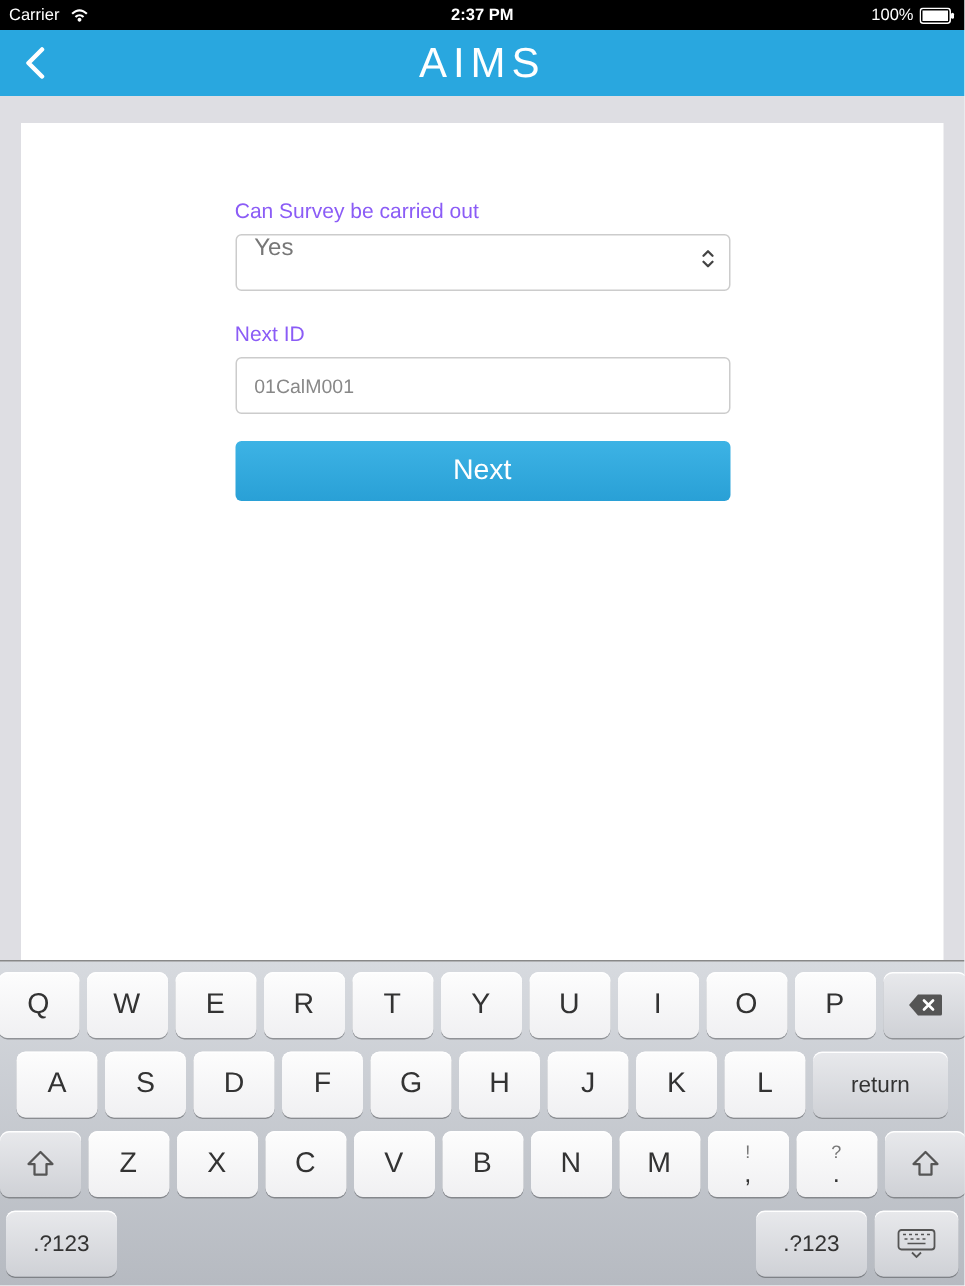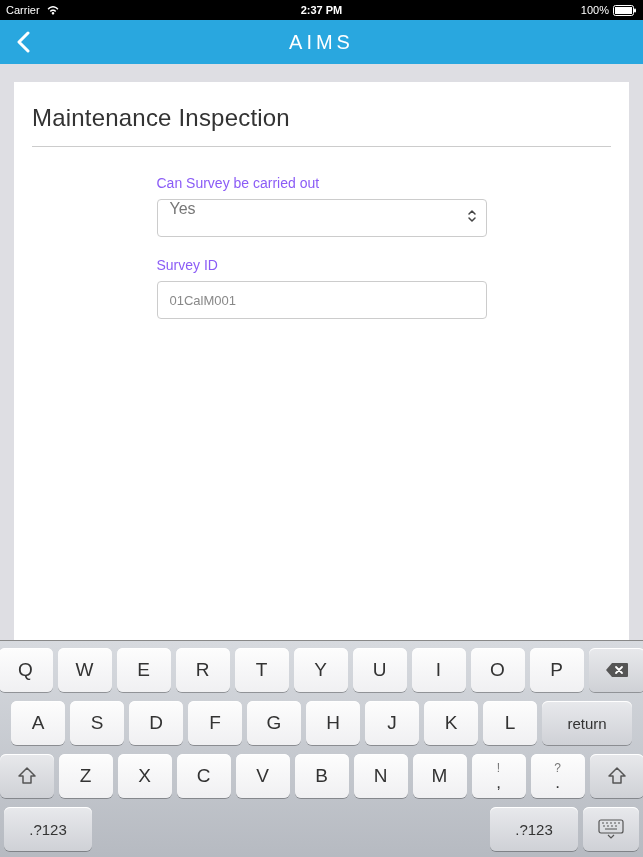--- a/index.html
+++ b/index.html
@@ -9,21 +9,21 @@
   
   .status-bar { height: 20px; background: #000; color: #fff; display: flex; align-items: center; font-size: 11px; padding: 0 6px; justify-content: space-between; gap: 12px; }
   .status-left { display: flex; align-items: center; gap: 6px; }
   .status-center { position: absolute; left: 50%; transform: translateX(-50%); font-weight: 600; text-align: center; }
   .status-right { display: flex; align-items: center; gap: 4px; justify-content: center; }
   .wifi-icon, .battery-icon { display: inline-flex; }
 
   
   .nav-bar { height: 44px; background: #29a7df; display: flex; align-items: center; justify-content: center; position: relative; }
   .nav-back { position: absolute; left: 8px; top: 0; bottom: 0; width: 40px; display: flex; align-items: center; justify-content: flex-start; padding-left: 8px; cursor: pointer; }
-  .nav-title { color: #fff; font-size: 20px; letter-spacing: 4px; font-weight: 300; }
+  .nav-title { color: #fff; font-size: 28px; letter-spacing: 4px; font-weight: 300; }
 
   
   .content-wrap { flex: 1; padding: 18px 14px 0 14px; background: #dedee3; overflow: hidden; }
   .card { background: #fff; padding: 22px 18px 40px 18px; height: 100%; }
   .card-title { font-size: 24px; font-weight: 300; color: #333; padding-bottom: 14px; border-bottom: 1px solid #ccc; letter-spacing: 0.2px; }
   .form { width: 330px; margin: 28px auto 0 auto; }
   .field-label { font-size: 14px; color: #8b5cf6; margin-bottom: 8px; display: block; }
   .select-wrap { position: relative; margin-bottom: 20px; }
   .select { width: 100%; height: 38px; border: 1px solid #ccc; border-radius: 4px; background: #fff; padding: 0 28px 0 12px; font-size: 16px; color: #777; appearance: none; -webkit-appearance: none; cursor: pointer; }
   .select-chevrons { position: absolute; right: 10px; top: 50%; transform: translateY(-50%); pointer-events: none; color: #555; }
@@ -33,21 +33,21 @@
 
   
   .keyboard { height: 217px; background: linear-gradient(#d7dadf, #b6bac1); border-top: 1px solid #888; padding: 7px 4px 4px 4px; display: flex; flex-direction: column; gap: 9px; }
   .kb-row { display: flex; gap: 5px; justify-content: center; align-items: stretch; height: 44px; }
   .key { background: linear-gradient(#fdfdfd, #f0f0f2); border: none; border-radius: 6px; box-shadow: 0 1px 0 rgba(0,0,0,0.3), inset 0 1px 0 #fff; display: flex; align-items: center; justify-content: center; font-size: 18px; color: #333; cursor: pointer; flex: 0 0 auto; width: 54px; }
   .key.letter { font-size: 19px; }
   .key.special { background: linear-gradient(#e8e9ec, #cfd1d6); }
   .key.wider { width: 90px; font-size: 15px; }
   .key.backspace { width: 56px; }
   .key.shift { width: 54px; }
-  .key.numsym { width: 88px; font-size: 15px; }
+  .key.numsym { width: 74px; font-size: 15px; }
   .key.dismiss { width: 56px; }
   .kb-row.row2 { padding: 0 15px; }
   .kb-row.row4 { }
 </style>
 </head>
 <body>
 
 <div class="status-bar">
   <div class="status-left">
     <span>Carrier</span>
@@ -74,35 +74,35 @@
   <div class="nav-back">
     <svg width="14" height="22" viewBox="0 0 14 22">
         <path d="M12 2 L3 11 L12 20" stroke="#fff" stroke-width="3" fill="none" stroke-linecap="round" stroke-linejoin="round"></path>
       </svg>
   </div>
   <div class="nav-title">AIMS</div>
 </div>
 
 <div class="content-wrap">
   <div class="card">
-    <h1 class="card-title">Maintenance Inspection</h1>
     <div class="form">
       <label class="field-label">Can Survey be carried out</label>
       <div class="select-wrap">
         <div class="select">Yes</div>
         <span class="select-chevrons">
           <svg width="10" height="14" viewBox="0 0 10 14">
               <path d="M2 5 L5 2 L8 5 M2 9 L5 12 L8 9" stroke="#444" stroke-width="1.5" fill="none" stroke-linecap="round" stroke-linejoin="round"></path>
             </svg>
         </span>
       </div>
-      <label class="field-label">Survey ID</label>
+      <label class="field-label">Next ID</label>
       <div class="input-wrap">
         <input type="text" class="text-input" value="01CalM001" style="">
       </div>
+      <button class="next-btn">Next</button>
     </div>
   </div>
 </div>
 
 <div class="keyboard">
   <div class="kb-row" id="kbrow1">
 
     <button class="key letter">Q</button>
       <button class="key letter">W</button>
       <button class="key letter">E</button>

